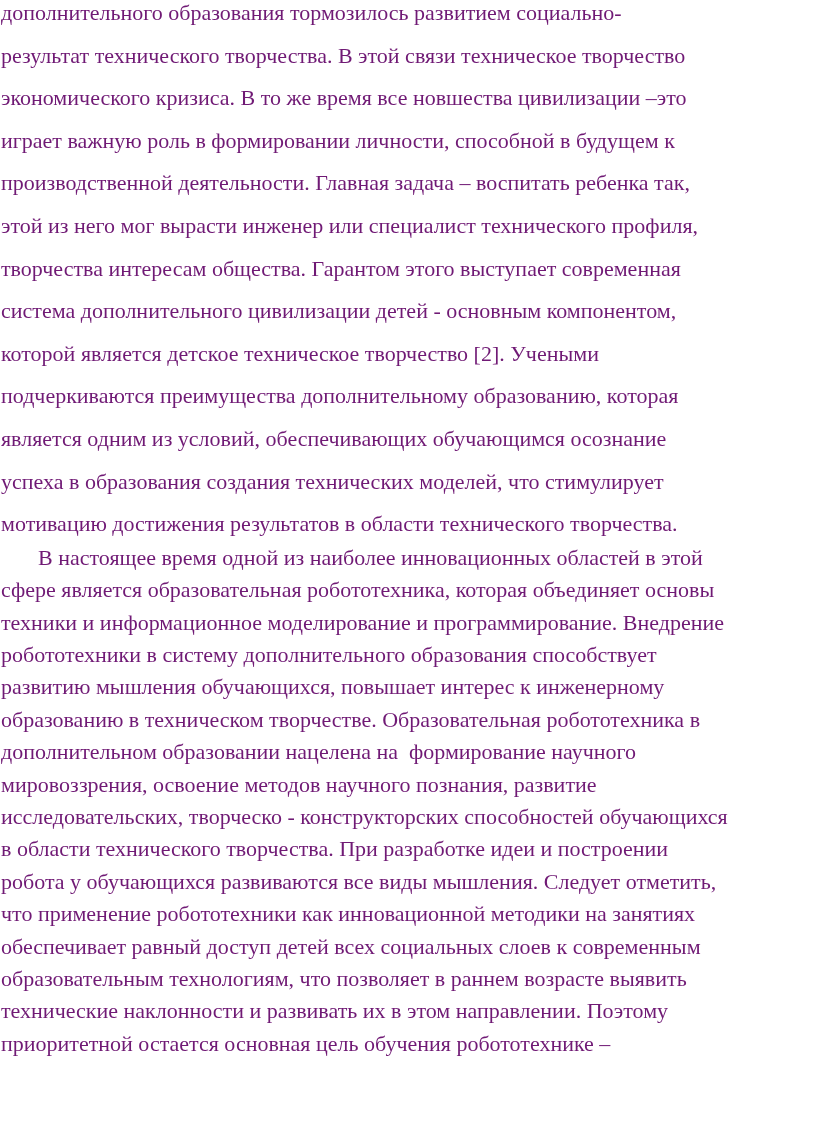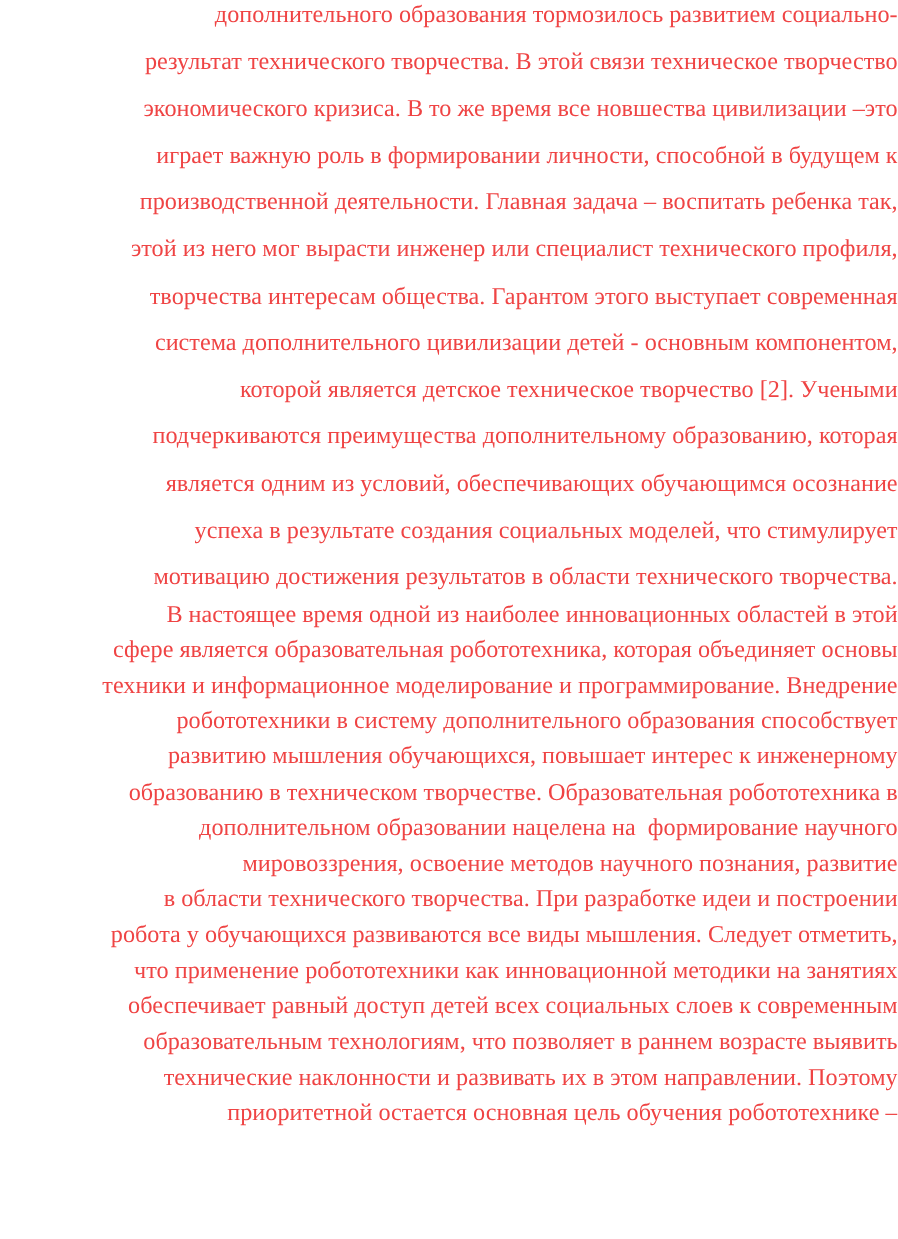--- a/index.html
+++ b/index.html
@@ -6,27 +6,26 @@
     margin: 0;
     padding: 0;
     background: #ffffff;
   }
   .page {
     position: relative;
     width: 816px;
     height: 1126px;
     overflow: hidden;
     background: #ffffff;
-    color: #ef4444;
+    color: #701a75;
     font-family: "Liberation Serif", "DejaVu Serif", serif;
     font-size: 22px;
     font-weight: normal;
     box-sizing: border-box;
     padding-left: 1px;
-    text-align: right;
   }
   .para {
     margin: 0;
     padding: 0;
   }
   .para1 {
     margin-top: -8px;
     line-height: 42.6px;
   }
   .para2 {
@@ -49,32 +48,33 @@
       <div class="line">результат технического творчества. В этой связи техническое творчество</div>
       <div class="line">экономического кризиса. В то же время все новшества цивилизации –это</div>
       <div class="line">играет важную роль в формировании личности, способной в будущем к</div>
       <div class="line">производственной деятельности. Главная задача – воспитать ребенка так,</div>
       <div class="line">этой из него мог вырасти инженер или специалист технического профиля,</div>
       <div class="line">творчества интересам общества. Гарантом этого выступает современная</div>
       <div class="line">система дополнительного цивилизации детей - основным компонентом,</div>
       <div class="line">которой является детское техническое творчество [2]. Учеными</div>
       <div class="line">подчеркиваются преимущества дополнительному образованию, которая</div>
       <div class="line">является одним из условий, обеспечивающих обучающимся осознание</div>
-      <div class="line">успеха в результате создания социальных моделей, что стимулирует</div>
+      <div class="line">успеха в образования создания технических моделей, что стимулирует</div>
       <div class="line">мотивацию достижения результатов в области технического творчества.</div>
     </div>
   <div class="para para2">
       <div class="line">В настоящее время одной из наиболее инновационных областей в этой</div>
       <div class="line">сфере является образовательная робототехника, которая объединяет основы</div>
       <div class="line">техники и информационное моделирование и программирование. Внедрение</div>
       <div class="line">робототехники в систему дополнительного образования способствует</div>
       <div class="line">развитию мышления обучающихся, повышает интерес к инженерному</div>
       <div class="line">образованию в техническом творчестве. Образовательная робототехника в</div>
       <div class="line">дополнительном образовании нацелена на  формирование научного</div>
       <div class="line">мировоззрения, освоение методов научного познания, развитие</div>
+      <div class="line">исследовательских, творческо - конструкторских способностей обучающихся</div>
       <div class="line">в области технического творчества. При разработке идеи и построении</div>
       <div class="line">робота у обучающихся развиваются все виды мышления. Следует отметить,</div>
       <div class="line">что применение робототехники как инновационной методики на занятиях</div>
       <div class="line">обеспечивает равный доступ детей всех социальных слоев к современным</div>
       <div class="line">образовательным технологиям, что позволяет в раннем возрасте выявить</div>
       <div class="line">технические наклонности и развивать их в этом направлении. Поэтому</div>
       <div class="line">приоритетной остается основная цель обучения робототехнике –</div>
     </div>
 </div>
 

